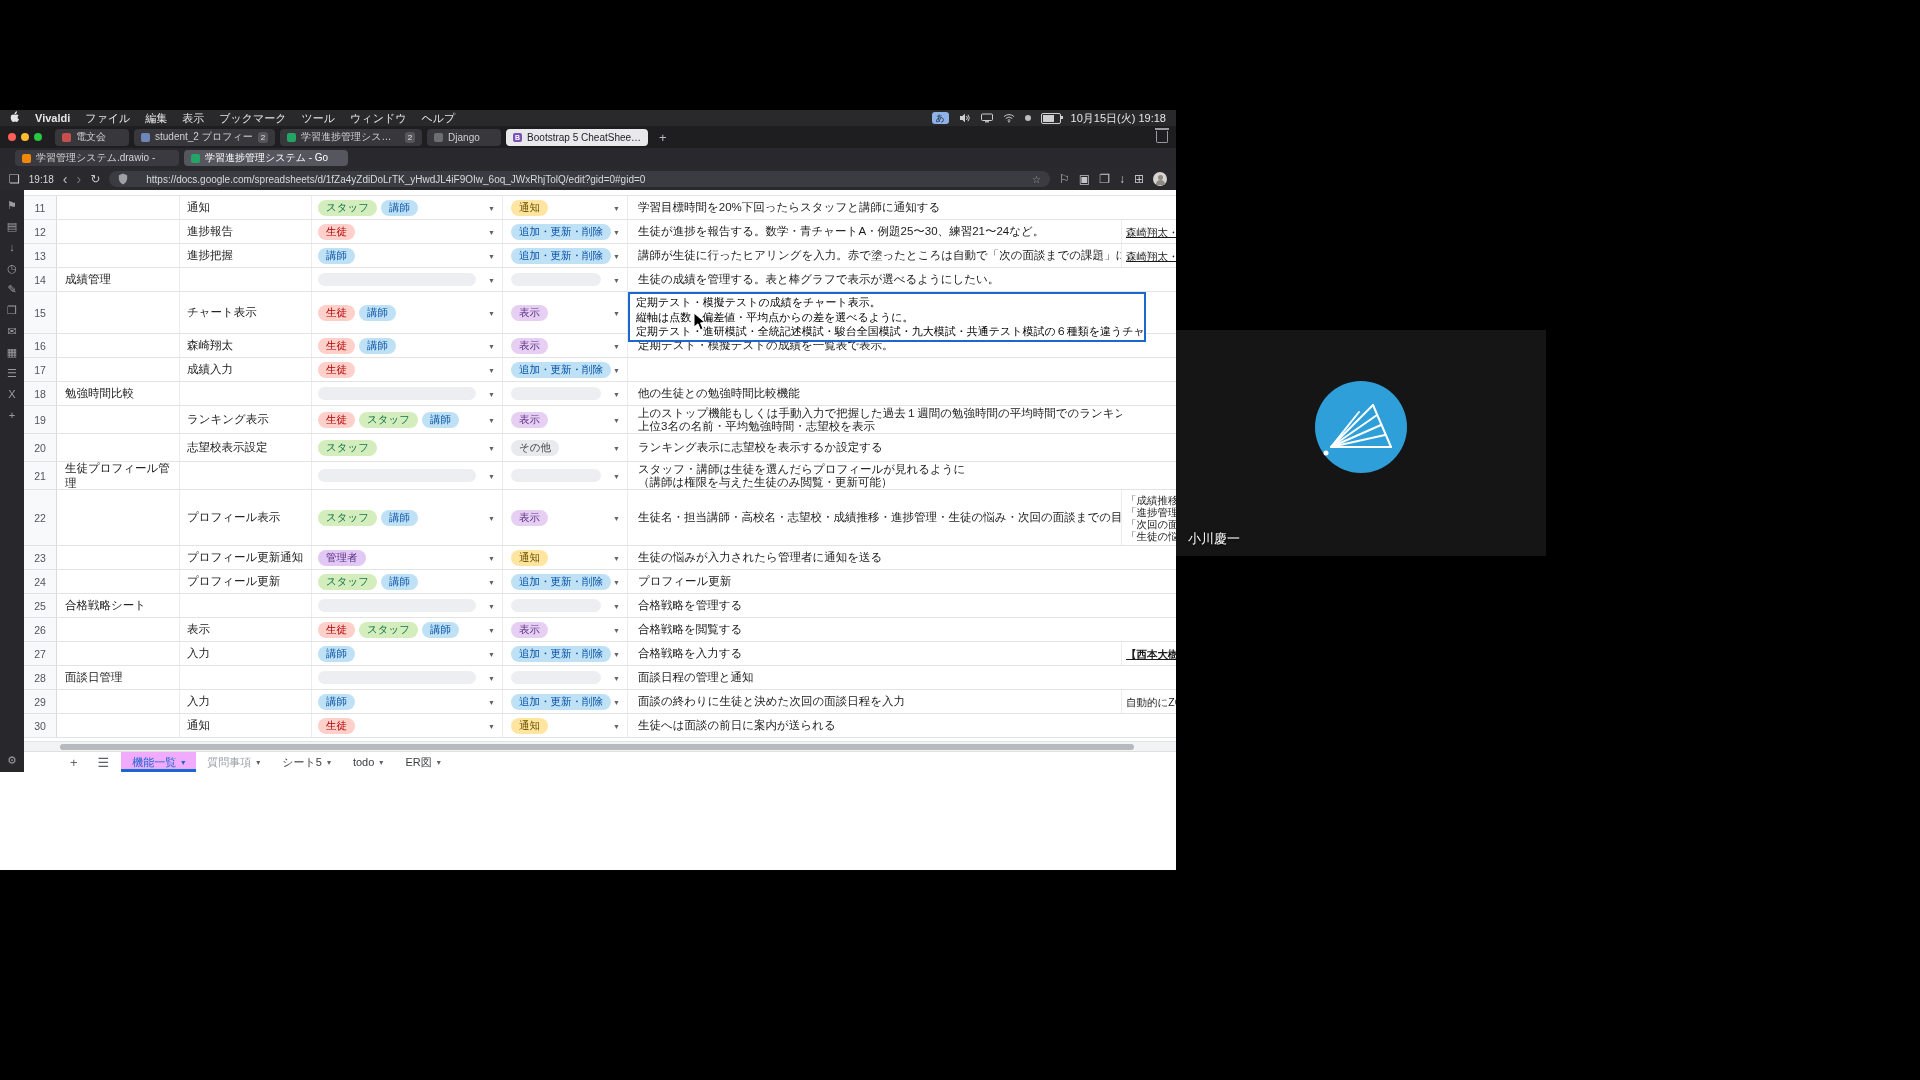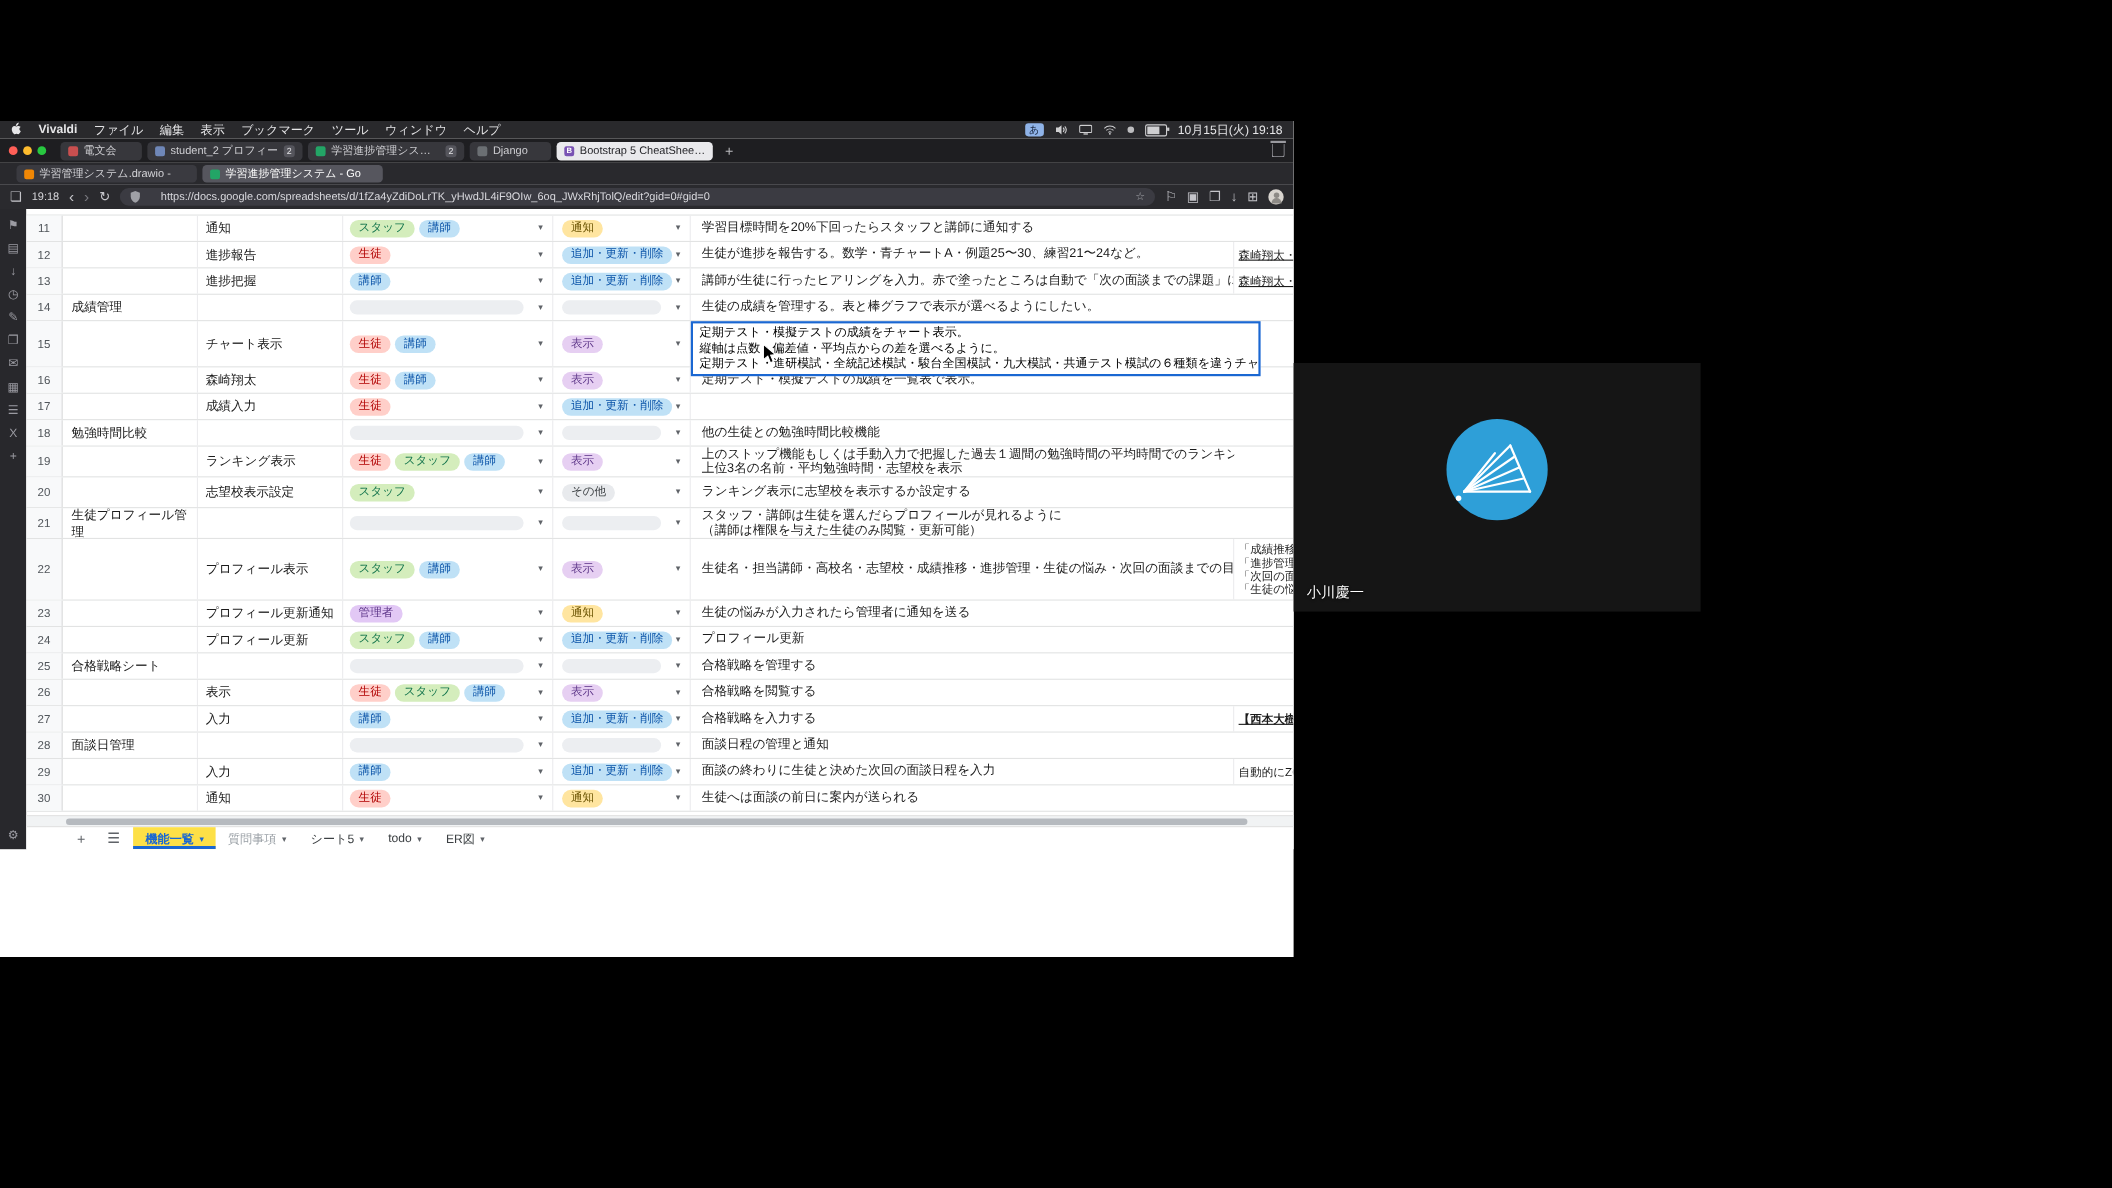--- a/index.html
+++ b/index.html
@@ -95,21 +95,21 @@
   .hscroll{position:absolute;left:0;right:0;bottom:20px;height:10px;background:#f1f3f4;
     border-top:1px solid #e3e3e3;}
   .hthumb{position:absolute;left:36px;right:42px;top:2px;height:6px;background:#b6babf;border-radius:3px;}
 
   .sheettabs{position:absolute;left:0;right:0;bottom:0;height:20px;background:#fff;
     border-top:1px solid #e0e0e0;display:flex;align-items:center;padding-left:38px;
     font-size:11px;color:#3c4043;gap:4px;}
   .sbtn{padding:0 8px;font-size:13px;color:#5f6368;}
   .stab{display:flex;align-items:center;gap:5px;padding:0 11px;height:100%;white-space:nowrap;}
   .stab .sarr{font-size:8px;color:#5f6368;}
-  .stab.active{color:#1967d2;font-weight:bold;background:#fde047;box-shadow:inset 0 -3px 0 #1a67d2;justify-content:space-between;}
+  .stab.active{color:#1967d2;font-weight:normal;background:#f0abfc;box-shadow:inset 0 -3px 0 #1a67d2;justify-content:space-between;}
   .stab.active .sarr{color:#1967d2;}
   .stab.muted{color:#9aa0a6;}
 
   
   .tile{position:absolute;left:1176px;top:330px;width:370px;height:226px;background:#151515;}
   .tilelogo{position:absolute;left:50%;top:44%;transform:translate(-50%,-50%);}
   .tilename{position:absolute;left:12px;bottom:8px;color:#fff;font-size:13px;
     text-shadow:0 1px 2px rgba(0,0,0,.8);}
 
   .cursor{position:absolute;left:693px;top:312px;z-index:50;}

